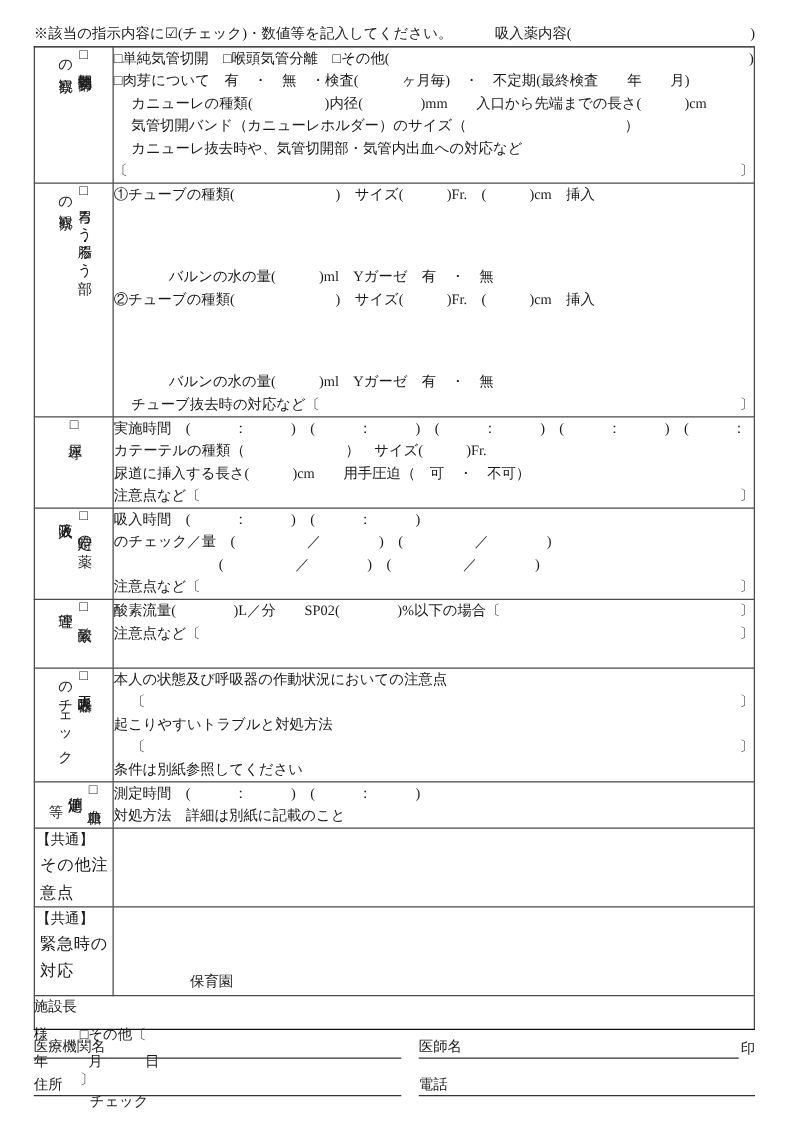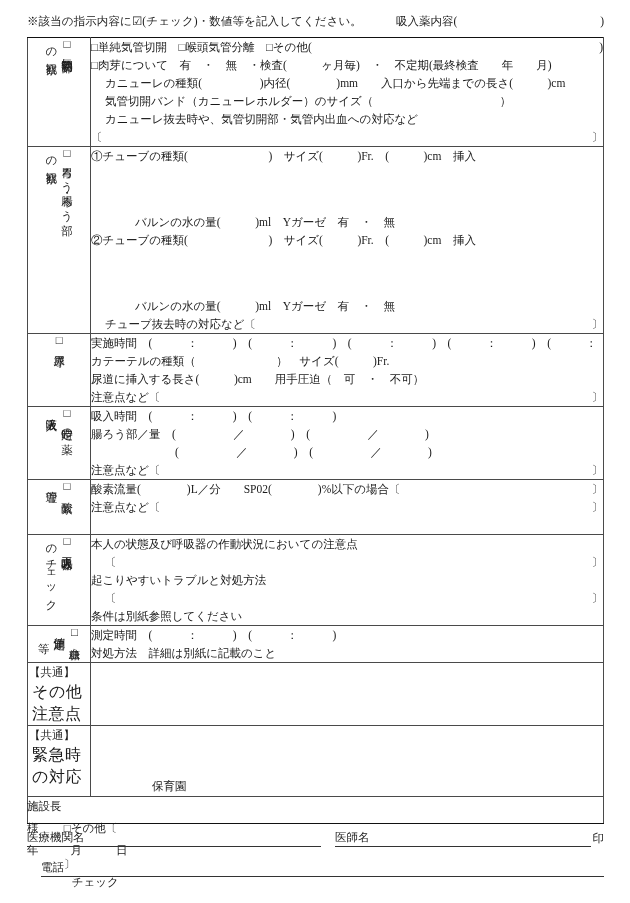--- a/index.html
+++ b/index.html
@@ -23,21 +23,21 @@
   }
 
   
   .header-line {
     position: absolute;
     left: 27px;
     top: 14px;
     width: 577px;
     height: 20px;
     display: flex;
-    align-items: flex-start;
+    align-items: flex-end;
     font-size: 11.5px;
     white-space: pre;
   }
   .header-note { letter-spacing: 0.1px; }
   .header-child {
     margin-left: 34px;
     flex: 1;
     display: flex;
     align-items: baseline;
   }
@@ -119,21 +119,21 @@
   .kyotsu-label {
     width: 98px;
     padding: 5px 0 0 2px;
   }
   .kyotsu-label .k1 {
     font-size: 11.5px;
     line-height: 18px;
     padding-left: 1px;
   }
   .kyotsu-label .k2 {
-    font-size: 16px;
+    font-size: 13px;
     line-height: 22px;
     padding-left: 4px;
     letter-spacing: 0.5px;
   }
   .kyotsu-body { }
 
   .sonota-row td {
     border-top: 1.4px solid #111;
     border-bottom: 1.4px solid #111;
     padding: 4px 6px 4px 7px;
@@ -273,21 +273,21 @@
 
     <tr>
       <td class="vlabel">
         <div class="vwrap">
           <span class="vcol">□定時の薬</span>
           <span class="vcol second">液吸入</span>
         </div>
       </td>
       <td class="content">
         <div class="ln">吸入時間　(　　　：　　　)　(　　　：　　　)</div>
-        <div class="ln">腸ろう部／量　(　　　　　／　　　　)　(　　　　　／　　　　)</div>
+        <div class="ln">のチェック／量　(　　　　　／　　　　)　(　　　　　／　　　　)</div>
         <div class="ln" style="padding-left:84px">(　　　　　／　　　　)　(　　　　　／　　　　)</div>
         <div class="brkline">
           <span class="left">注意点など〔</span>
           <span class="right">〕</span>
         </div>
       </td>
     </tr>
 
     <tr>
       <td class="vlabel">
@@ -392,20 +392,24 @@
         <span class="rule"></span>
       </span>
       <span class="f-field right-f">
         <span class="lbl f-underline-label">医師名</span>
         <span class="rule"></span>
         <span class="inn">印</span>
       </span>
     </div>
 
     <div class="f-pair">
+      <span class="f-field left-f">
+        <span class="lbl f-underline-label">住所</span>
+        <span class="rule"></span>
+      </span>
       <span class="f-field right-f">
         <span class="lbl f-underline-label">電話</span>
         <span class="rule"></span>
       </span>
     </div>
   </div>
 
 </div>
 
 </body></html>

